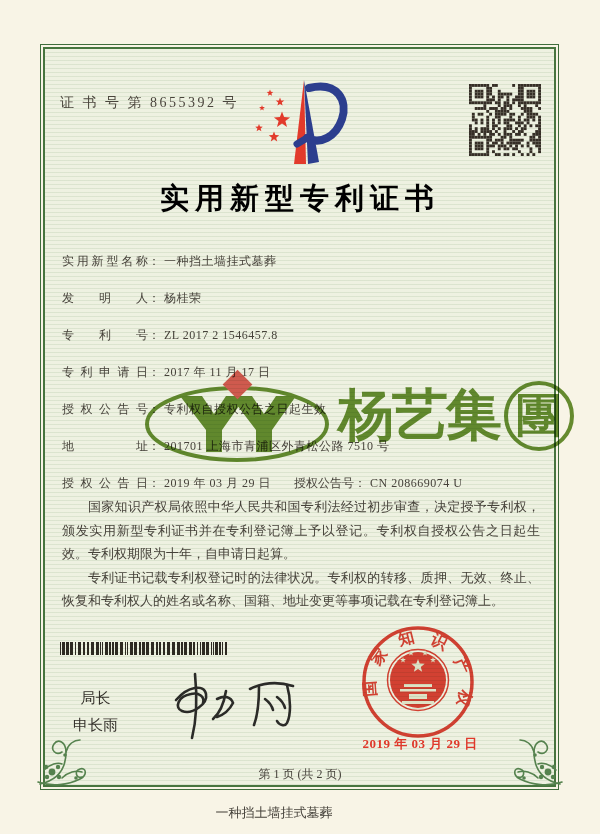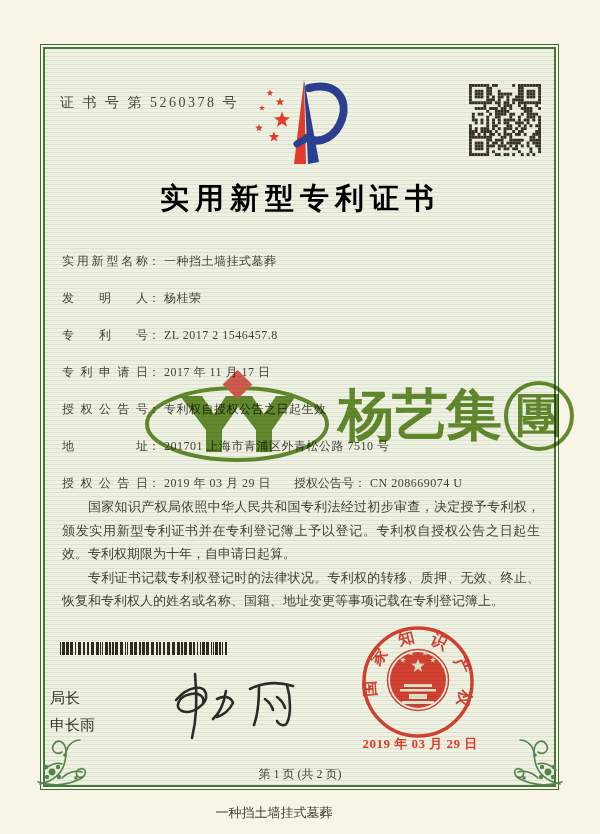--- a/index.html
+++ b/index.html
@@ -18,22 +18,22 @@
   .fields{position:absolute;left:62px;top:250px;width:480px;font-size:12px;color:#46423a;}
   .frow{height:22px;line-height:22px;margin-bottom:15px;white-space:nowrap;}
   .lbl{display:inline-block;width:86px;text-align:justify;text-align-last:justify;-moz-text-align-last:justify;vertical-align:top;}
   .colon{display:inline-block;margin-right:4px;}
   .val{letter-spacing:0.5px;}
   .grp1{display:inline-block;width:232px;}
   .body-text{position:absolute;left:62px;top:495px;width:478px;font-size:13px;line-height:23.5px;
     text-align:justify;color:#46423a;}
   .body-text p{margin:0;text-indent:2em;}
   .barcode{position:absolute;left:60px;top:642px;}
-  .officials{position:absolute;left:50px;top:684px;font-family:"Liberation Sans","DejaVu Sans",sans-serif;
-    font-size:15px;line-height:27px;color:#34312b;}
+  .officials{position:absolute;left:73px;top:684px;font-family:"Liberation Sans","DejaVu Sans",sans-serif;
+    font-size:15px;line-height:27px;color:#34312b;text-align:center;}
   .signature{position:absolute;left:158px;top:664px;}
   .seal{position:absolute;left:352px;top:622px;width:132px;mix-blend-mode:multiply;opacity:.94;}
   .seal-date{position:absolute;left:350px;top:735px;width:140px;text-align:center;
     color:#df392b;font-size:13px;font-weight:600;letter-spacing:0.5px;}
   .page-no{position:absolute;left:40px;top:766px;width:520px;text-align:center;font-size:12px;color:#45413a;}
   .back-note{position:absolute;left:0;top:804px;width:548px;text-align:center;font-size:13px;color:#45413a;}
   .corner{position:absolute;top:708px;}
   .corner.left{left:32px;}
   .corner.right{left:486px;transform:scaleX(-1);}
   .watermark{position:absolute;left:142px;top:364px;height:104px;display:flex;align-items:center;gap:6px;
@@ -44,21 +44,21 @@
 </style>
 </head>
 <body>
 
 <div class="page">
 
   <div class="frame">
     <div class="frame-inner"></div>
   </div>
 
-  <div class="cert-no">证 书 号 第 5260378 号</div>
+  <div class="cert-no">证 书 号 第 8655392 号</div>
 
   <svg class="logo" width="106" height="94" viewBox="0 0 106 94">
     <g id="logo-stars">
         <path d="M24.0 14.5L24.9 16.8L27.3 16.9L25.4 18.5L26.1 20.8L24.0 19.5L21.9 20.8L22.6 18.5L20.7 16.9L23.1 16.8Z" fill="#e23a2b"></path>
         <path d="M34.0 22.5L35.1 25.5L38.3 25.6L35.8 27.6L36.6 30.6L34.0 28.9L31.4 30.6L32.2 27.6L29.7 25.6L32.9 25.5Z" fill="#e23a2b"></path>
         <path d="M16.0 30.0L16.7 32.0L18.9 32.1L17.2 33.4L17.8 35.4L16.0 34.3L14.2 35.4L14.8 33.4L13.1 32.1L15.3 32.0Z" fill="#e23a2b"></path>
         <path d="M36.0 36.5L38.1 42.1L44.1 42.4L39.4 46.1L41.0 51.9L36.0 48.6L31.0 51.9L32.6 46.1L27.9 42.4L33.9 42.1Z" fill="#e23a2b"></path>
         <path d="M13.0 49.0L14.0 51.6L16.8 51.8L14.6 53.5L15.4 56.2L13.0 54.7L10.6 56.2L11.4 53.5L9.2 51.8L12.0 51.6Z" fill="#e23a2b"></path>
         <path d="M28.0 56.5L29.4 60.1L33.2 60.3L30.2 62.7L31.2 66.4L28.0 64.3L24.8 66.4L25.8 62.7L22.8 60.3L26.6 60.1Z" fill="#e23a2b"></path>
       </g>

